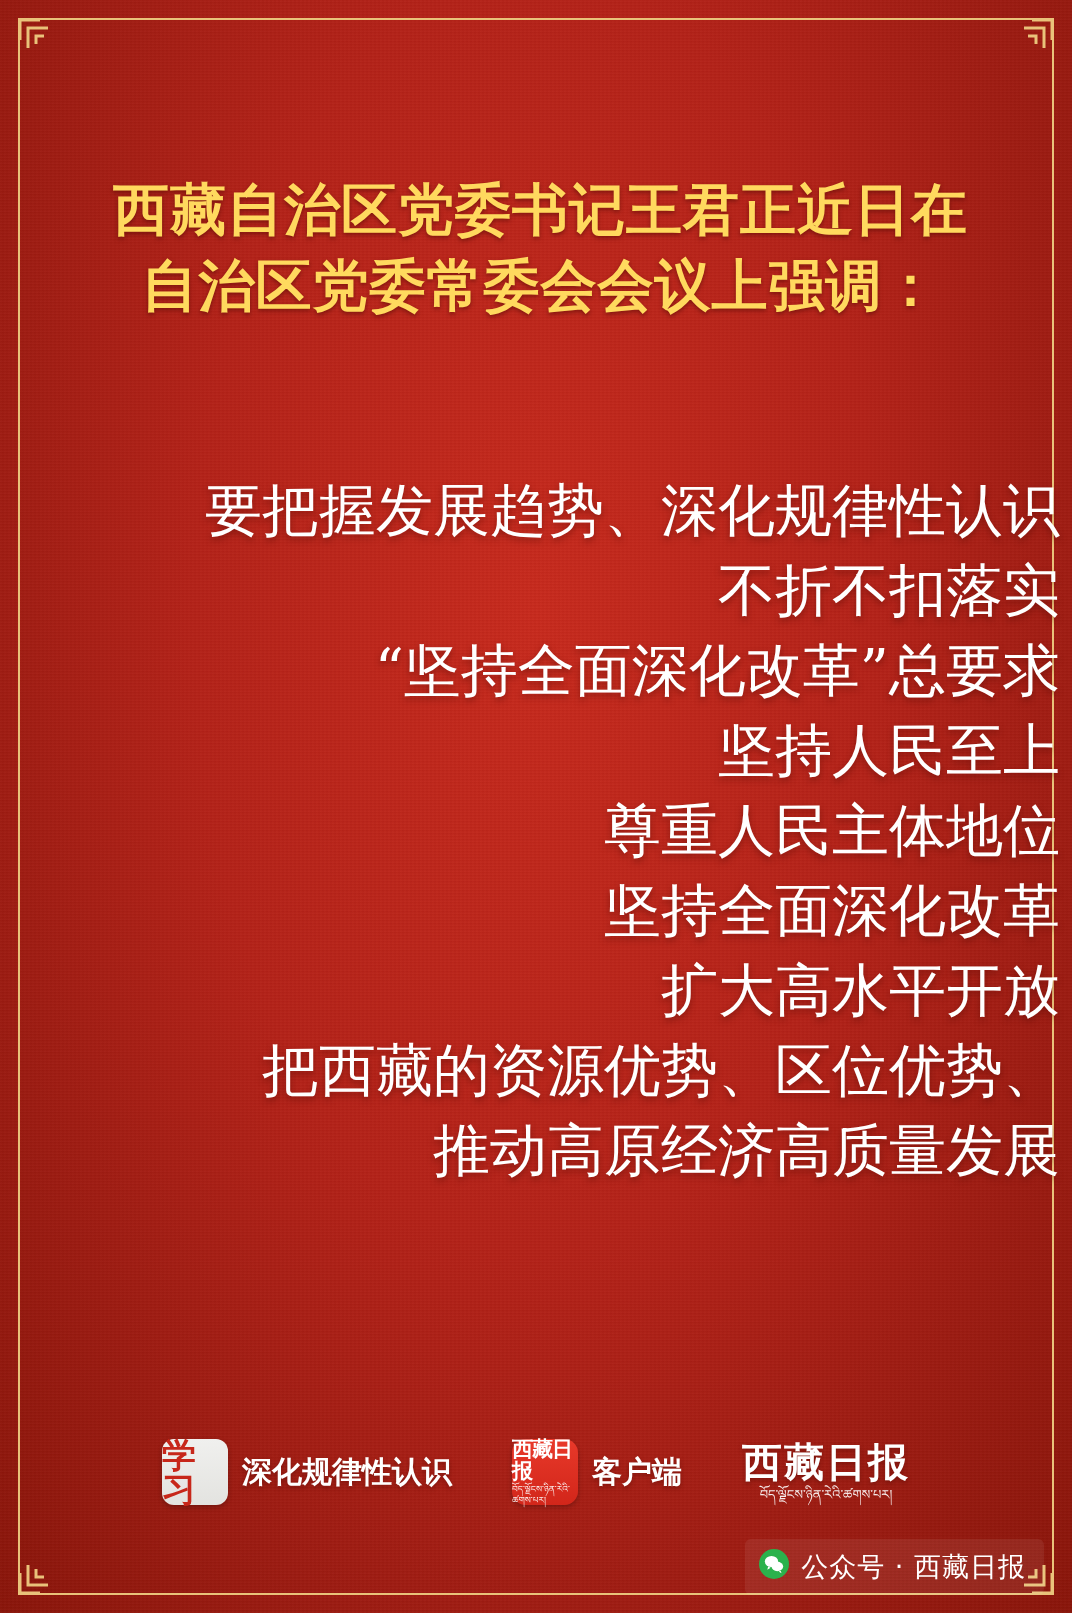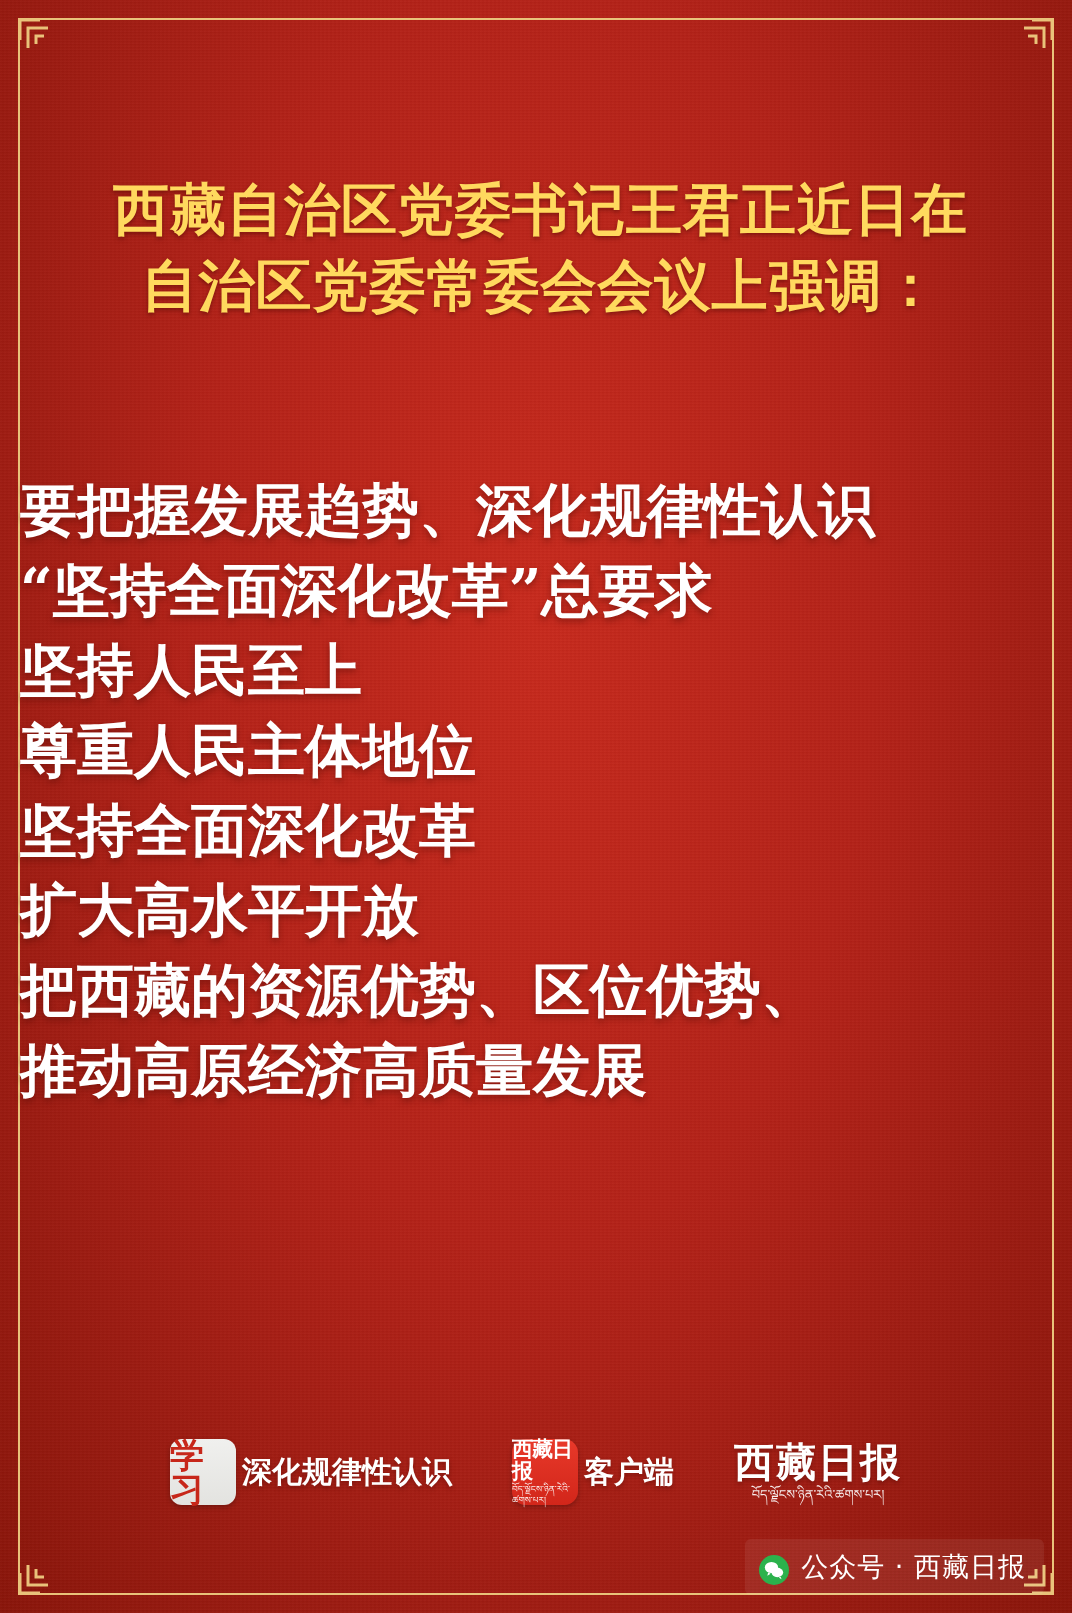--- a/index.html
+++ b/index.html
@@ -71,47 +71,47 @@
     text-shadow: 0 2px 4px rgba(80,10,5,0.55);
     padding: 0 52px;
     margin-left: 9px;
   }
   .headline .line { display: block; white-space: nowrap; }
 
   .body-text {
     position: absolute;
     left: 0; right: 0;
     top: 470px;
-    text-align: left;
+    text-align: right;
     color: #ffffff;
     font-family: "DejaVu Serif", "Liberation Serif", serif;
-    font-weight: bold;
+    font-weight: normal;
     font-size: 57px;
     line-height: 80px;
     letter-spacing: 0px;
     text-shadow: 0 3px 6px rgba(90,12,6,0.5);
-    padding: 0 20px;
+    padding: 0 12px;
   }
   .body-text .line { display: block; white-space: nowrap; }
 
   
   .logo-row {
     position: absolute;
     left: 0; right: 0;
     bottom: 108px;
     display: flex;
     align-items: center;
     justify-content: center;
     gap: 60px;
     padding: 0 90px;
   }
   .logo-group {
     display: flex;
     align-items: center;
-    gap: 6px;
+    gap: 14px;
   }
   .badge-xuexi {
     width: 66px;
     height: 66px;
     border-radius: 12px;
     background: linear-gradient(180deg,#f0f0ee 0%, #e3e3e0 100%);
     display: flex;
     align-items: center;
     justify-content: center;
     box-shadow: 0 2px 5px rgba(0,0,0,0.25);
@@ -180,21 +180,21 @@
     opacity: .92;
     white-space: nowrap;
   }
 
   
   .watermark {
     position: absolute;
     right: 28px;
     bottom: 18px;
     display: flex;
-    align-items: flex-end;
+    align-items: flex-start;
     gap: 12px;
     background: rgba(255,255,255,0.07);
     padding: 10px 18px 10px 14px;
     border-radius: 6px;
   }
   .wx-icon {
     width: 30px; height: 30px;
     border-radius: 50%;
     background: #2bb24c;
     display: flex;
@@ -254,20 +254,21 @@
     </svg>
   </div>
 
   <div class="headline">
     <span class="line">西藏自治区党委书记王君正近日在</span>
     <span class="line">自治区党委常委会会议上强调：</span>
   </div>
 
   <div class="body-text">
     <span class="line">要把握发展趋势、深化规律性认识</span>
+    <span class="line">不折不扣落实</span>
     <span class="line">“坚持全面深化改革”总要求</span>
     <span class="line">坚持人民至上</span>
     <span class="line">尊重人民主体地位</span>
     <span class="line">坚持全面深化改革</span>
     <span class="line">扩大高水平开放</span>
     <span class="line">把西藏的资源优势、区位优势、</span>
     <span class="line">推动高原经济高质量发展</span>
   </div>
 
   <div class="logo-row">

